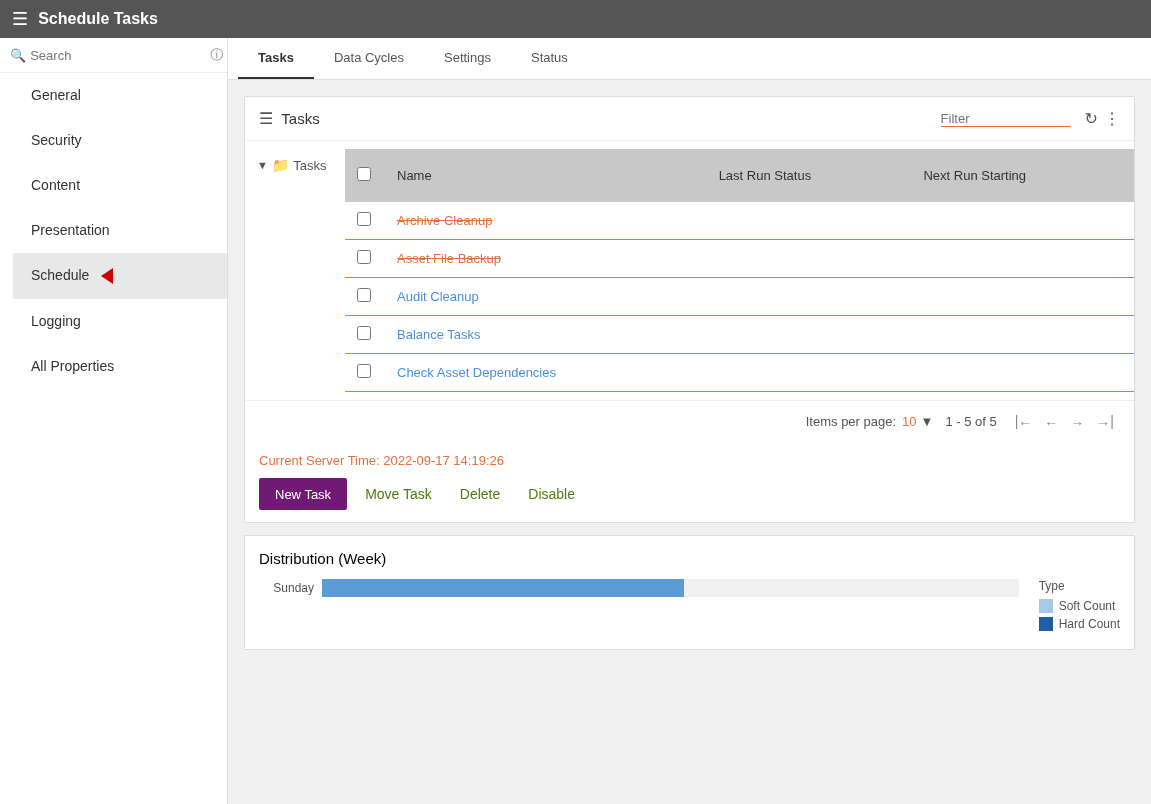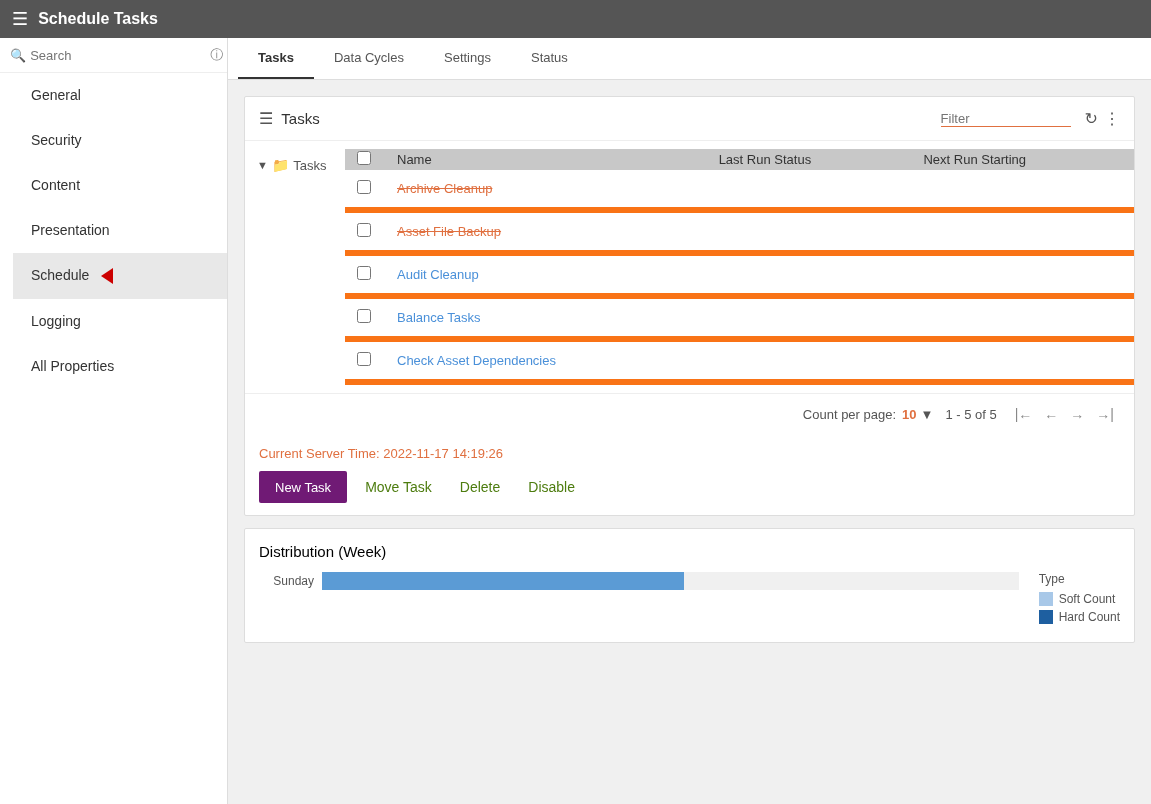--- a/index.html
+++ b/index.html
@@ -100,41 +100,41 @@
       cursor: pointer; color: #555; font-size: 13px;
     }
     .tree-item .chevron { margin-right: 4px; font-size: 11px; }
     .tree-item .folder-icon { margin-right: 4px; font-size: 14px; }
 
     
     .table-section { flex: 1; }
     table { width: 100%; border-collapse: collapse; }
     thead tr { background: #c8c8c8; }
     thead th {
-      padding: 2px 12px; text-align: left; font-weight: 500;
+      padding: 18px 12px; text-align: left; font-weight: 500;
       font-size: 13px; color: #333;
     }
     thead th:first-child { width: 40px; }
-    tbody tr { border-bottom: 6px solid #f97316; }
+    tbody tr { border-bottom: 1px solid #f97316; }
     tbody td { padding: 10px 12px; font-size: 13px; }
     tbody td:first-child { width: 40px; }
 
     .task-name { color: #e07040; }
     .task-name.strikethrough { text-decoration: line-through; color: #e07040; }
     .task-name.active-blue { color: #4a90d9; }
 
     input[type="checkbox"] { width: 14px; height: 14px; cursor: pointer; }
 
     
     .pagination {
       display: flex; align-items: center; justify-content: flex-end;
       padding: 10px 14px; font-size: 13px; color: #555; border-top: 1px solid #eee;
     }
     .pagination .items-label { margin-right: 6px; }
-    .pagination .page-count { color: #e07040; font-weight: 700; margin-right: 4px; }
+    .pagination .page-count { color: #e07040; font-weight: 400; margin-right: 4px; }
     .pagination .dropdown-btn {
       background: none; border: none; cursor: pointer; color: #555; font-size: 13px;
     }
     .pagination .range { margin: 0 12px; }
     .pagination .nav-btn {
       background: none; border: none; cursor: pointer; color: #888; padding: 2px 6px;
       font-size: 14px;
     }
 
     
@@ -311,32 +311,32 @@
                   <td><span class="task-name active-blue">Check Asset Dependencies</span></td>
                   <td></td>
                   <td></td>
                 </tr>
               </tbody>
             </table>
           </div>
         </div>
 
         <div class="pagination">
-          <span class="items-label">Count per page:</span>
+          <span class="items-label">Items per page:</span>
           <span class="page-count">10</span>
           <button class="dropdown-btn">▼</button>
           <span class="range">1 - 5 of 5</span>
           <button class="nav-btn">|←</button>
           <button class="nav-btn">←</button>
           <button class="nav-btn">→</button>
           <button class="nav-btn">→|</button>
         </div>
 
         <div class="panel-footer">
-          <div class="server-time">Current Server Time: 2022-11-17 14:19:26</div>
+          <div class="server-time">Current Server Time: 2022-09-17 14:19:26</div>
           <div class="action-buttons">
             <button class="btn-new-task">New Task</button>
             <button class="btn-action">Move Task</button>
             <button class="btn-action">Delete</button>
             <button class="btn-action">Disable</button>
           </div>
         </div>
       </div>
 
       <div class="distribution-panel">

